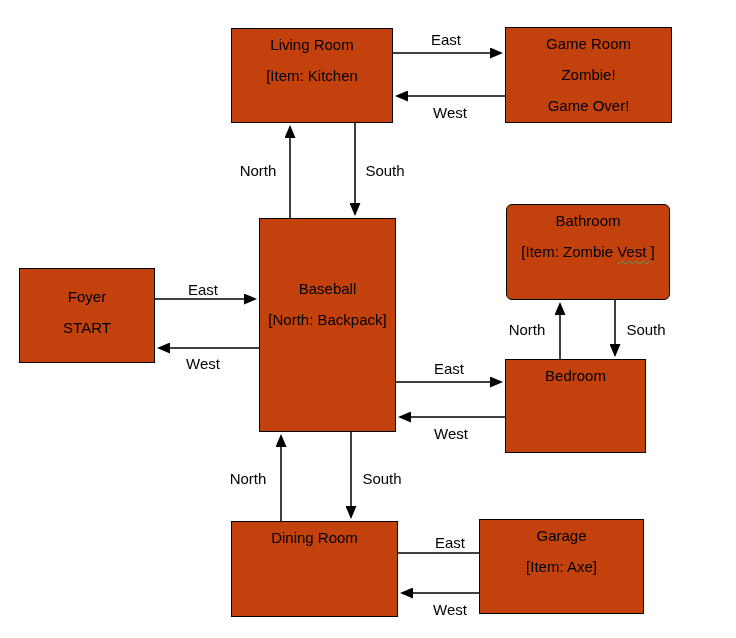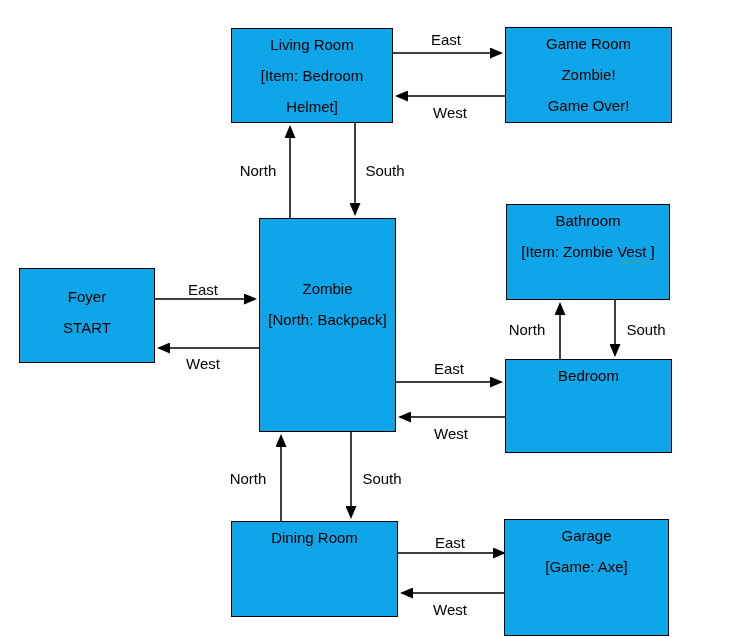--- a/index.html
+++ b/index.html
@@ -22,21 +22,21 @@
     left: 0;
     top: 0;
     width: 736px;
     height: 638px;
     z-index: 1;
   }
   .room {
     position: absolute;
     box-sizing: border-box;
     border: 1.5px solid #000000;
-    background: #0ea5e9;
+    background: #c2410c;
     text-align: center;
     line-height: 31px;
     z-index: 2;
   }
   .room .line {
     display: block;
     white-space: pre;
   }
   .dir-label {
     position: absolute;
@@ -50,24 +50,24 @@
     text-decoration-style: wavy;
     text-decoration-color: #4aa564;
     text-decoration-thickness: 1px;
     text-underline-offset: 3px;
   }
   
   #room-living  { left: 231px; top: 28px;  width: 162px; height: 95px; }
   #room-game    { left: 505px; top: 27px;  width: 167px; height: 96px; }
   #room-foyer   { left: 19px;  top: 268px; width: 136px; height: 95px; padding-top: 12px; }
   #room-kitchen { left: 259px; top: 218px; width: 137px; height: 214px; padding-top: 54px; }
-  #room-bath    { left: 506px; top: 204px; width: 164px; height: 96px; }
-  #room-bed     { left: 505px; top: 359px; width: 167px; height: 94px; }
+  #room-bath    { left: 506px; top: 204px; width: 164px; height: 96px; border-radius: 6px; }
+  #room-bed     { left: 505px; top: 359px; width: 141px; height: 94px; }
   #room-dining  { left: 231px; top: 521px; width: 167px; height: 96px; }
-  #room-garage  { left: 504px; top: 519px; width: 165px; height: 117px; }
+  #room-garage  { left: 479px; top: 519px; width: 165px; height: 95px; }
   
   #lbl-lg-east { left: 446px; top: 39px; }
   #lbl-lg-west { left: 450px; top: 112px; }
   #lbl-fk-east { left: 203px; top: 289px; }
   #lbl-fk-west { left: 203px; top: 363px; }
   #lbl-kl-north { left: 258px; top: 170px; }
   #lbl-kl-south { left: 385px; top: 170px; }
   #lbl-kb-east { left: 449px; top: 368px; }
   #lbl-kb-west { left: 451px; top: 433px; }
   #lbl-bb-north { left: 527px; top: 329px; }
@@ -106,56 +106,55 @@
 
     <line x1="281" y1="521" x2="281" y2="436" stroke="#000" stroke-width="1.5" marker-end="url(#ah)"></line>
     <line x1="351" y1="432" x2="351" y2="517" stroke="#000" stroke-width="1.5" marker-end="url(#ah)"></line>
 
     <line x1="398" y1="553" x2="504" y2="553" stroke="#000" stroke-width="1.5" marker-end="url(#ah)"></line>
     <line x1="508" y1="593" x2="402" y2="593" stroke="#000" stroke-width="1.5" marker-end="url(#ah)"></line>
   </svg>
 
   <div class="room" id="room-living">
     <span class="line">Living Room</span>
-    <span class="line">[Item: Bedroom</span>
-    <span class="line">Helmet]</span>
+    <span class="line">[Item: Kitchen</span>
   </div>
 
   <div class="room" id="room-game">
     <span class="line">Game Room</span>
     <span class="line">Zombie!</span>
     <span class="line">Game Over!</span>
   </div>
 
   <div class="room" id="room-foyer">
     <span class="line">Foyer</span>
     <span class="line">START</span>
   </div>
 
   <div class="room" id="room-kitchen">
-    <span class="line">Zombie</span>
+    <span class="line">Baseball</span>
     <span class="line">[North: Backpack]</span>
   </div>
 
   <div class="room" id="room-bath">
     <span class="line">Bathroom</span>
     <span class="line"><span>[Item: Zombie </span><span class="flagged">Vest </span><span>]</span></span>
   </div>
 
   <div class="room" id="room-bed">
     <span class="line">Bedroom</span>
   </div>
 
   <div class="room" id="room-dining">
     <span class="line">Dining Room</span>
   </div>
 
   <div class="room" id="room-garage">
     <span class="line">Garage</span>
-    <span class="line">[Game: Axe]</span>
+    <span class="line">[Item: Axe]</span>
   </div>
 
   <div class="dir-label" id="lbl-lg-east">East</div>
   <div class="dir-label" id="lbl-lg-west">West</div>
   <div class="dir-label" id="lbl-fk-east">East</div>
   <div class="dir-label" id="lbl-fk-west">West</div>
   <div class="dir-label" id="lbl-kl-north">North</div>
   <div class="dir-label" id="lbl-kl-south">South</div>
   <div class="dir-label" id="lbl-kb-east">East</div>
   <div class="dir-label" id="lbl-kb-west">West</div>

